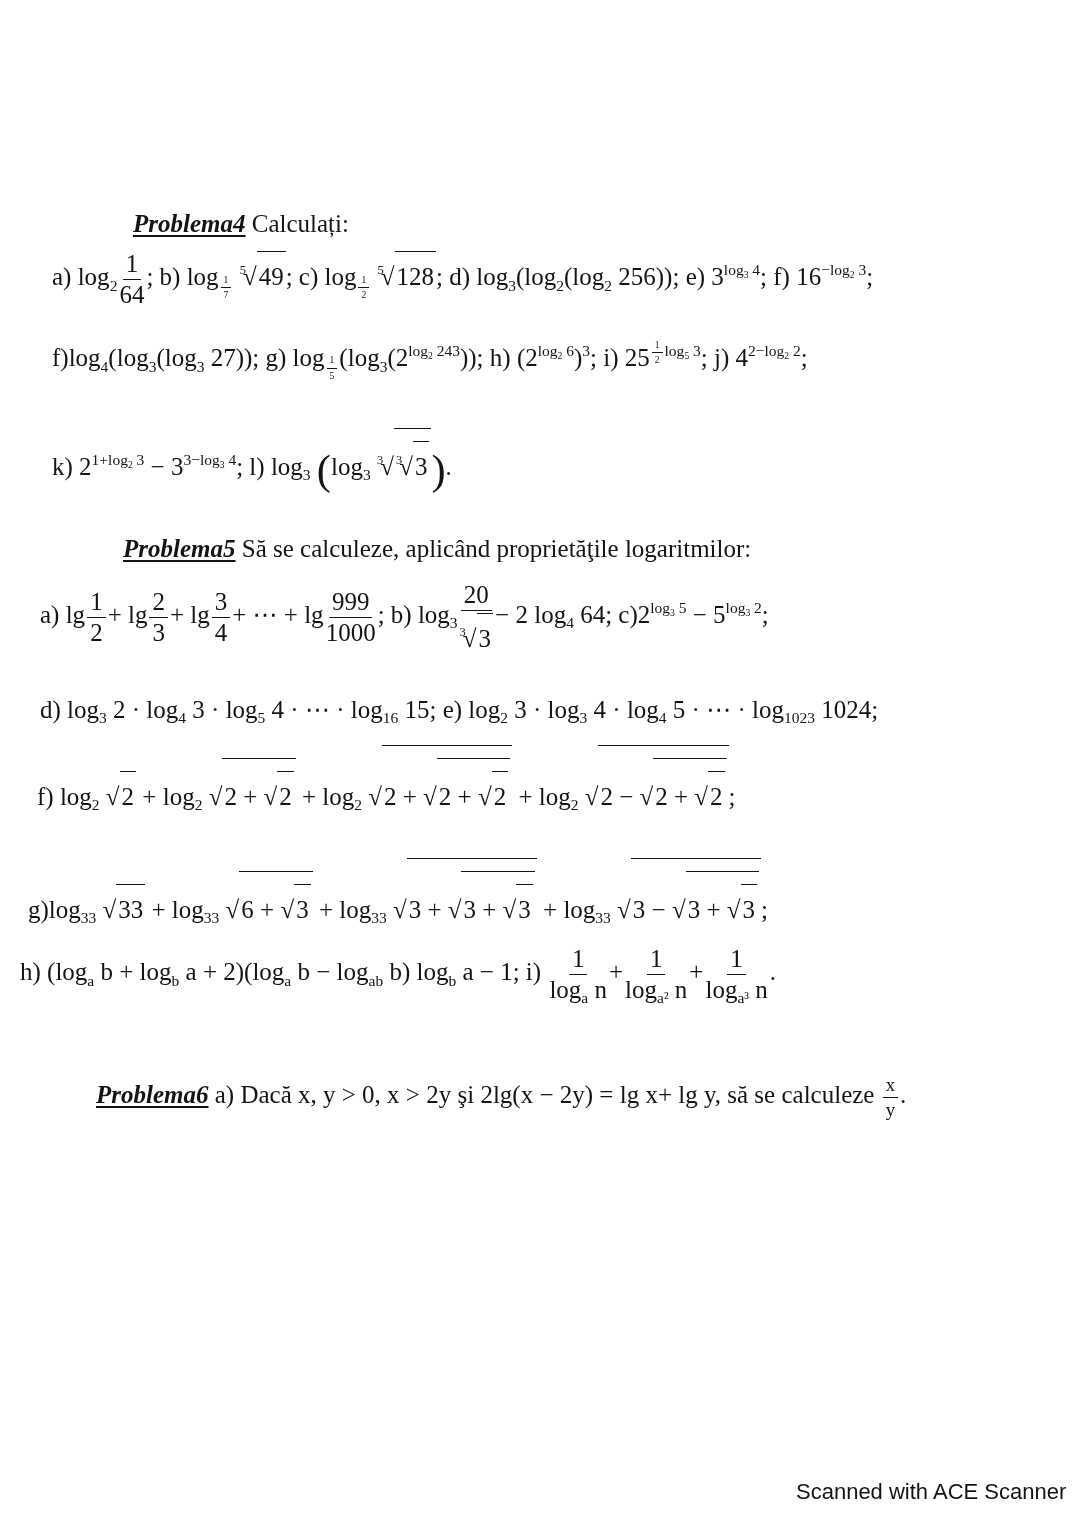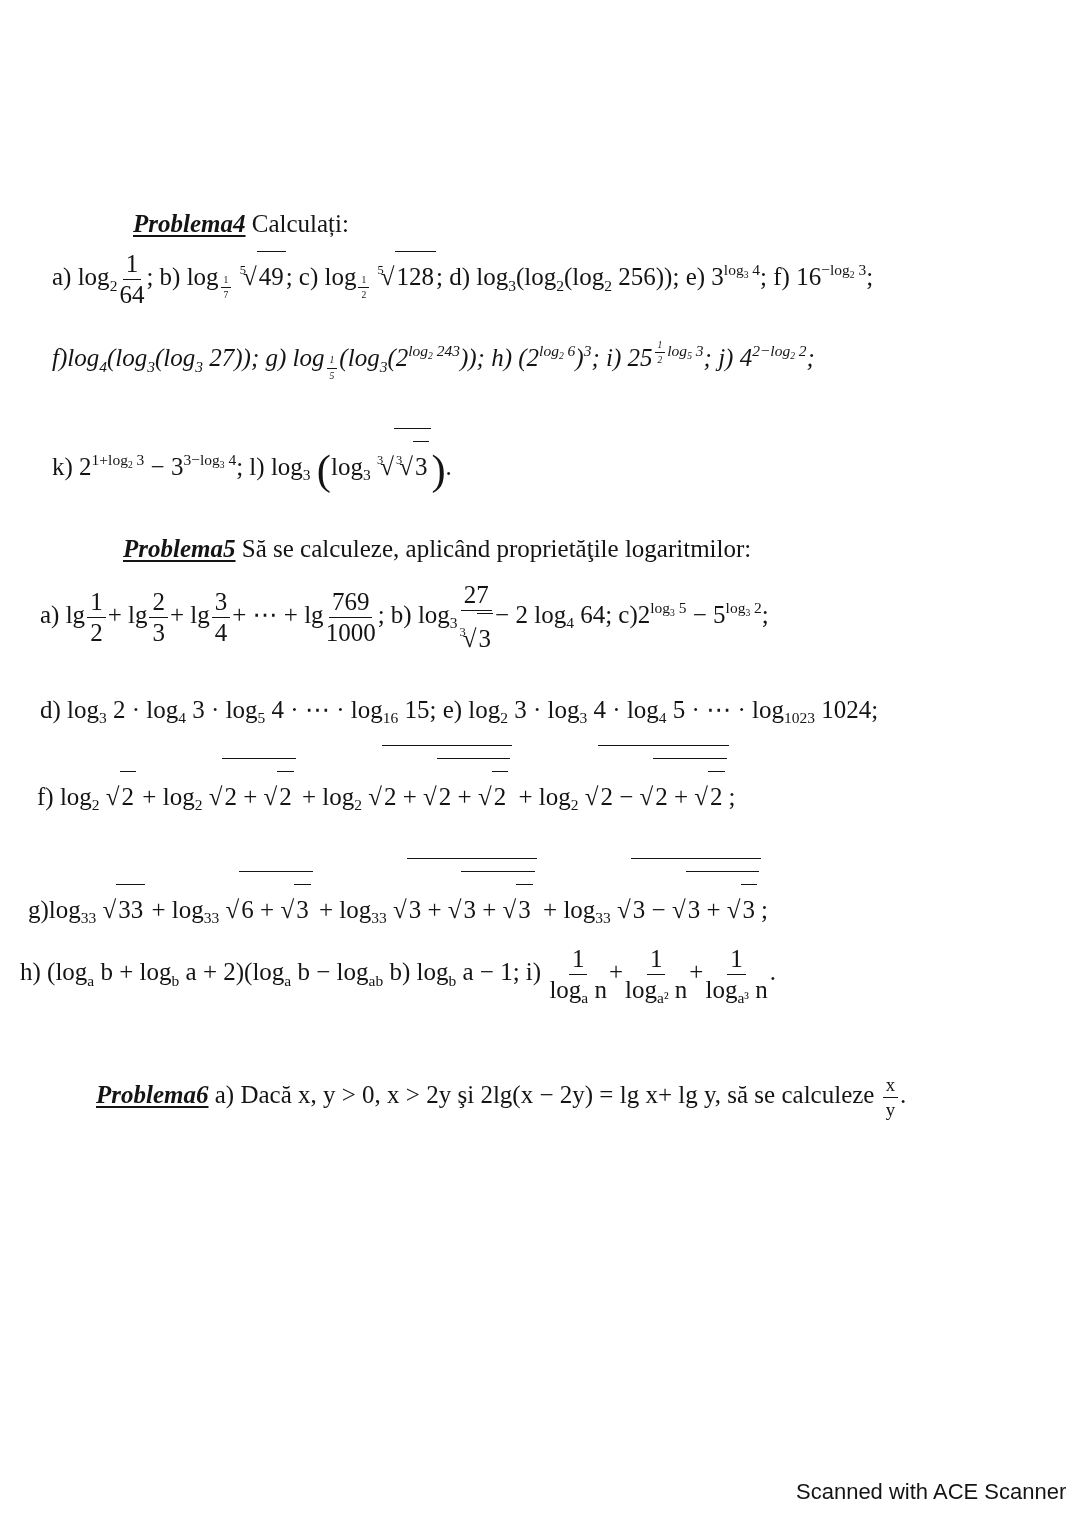--- a/index.html
+++ b/index.html
@@ -48,21 +48,21 @@
       </span></sub>
   <span class="idx">5</span>√<span class="rad">128</span>; 
   <span class="lbl">d)</span>
   log<sub>3</sub>(log<sub>2</sub>(log<sub>2</sub> 256)); 
   <span class="lbl">e)</span>
   3<sup>log<sub>3</sub> 4</sup>; 
   <span class="lbl">f)</span>
   16<sup>−log<sub>2</sub> 3</sup>;
 </div>
 
-<div class="line math" style="left:52px;top:340px;font-style:italic;">
+<div class="line math" style="left:52px;top:340px;">
   <span class="lbl">f)</span>log<sub>4</sub>(log<sub>3</sub>(log<sub>3</sub> 27)); 
   <span class="lbl">g)</span>
   log<sub><span class="frac small">
         <span class="num">1</span>
         <span class="den">5</span>
       </span></sub>(log<sub>3</sub>(2<sup>log<sub>2</sub> 243</sup>)); 
   <span class="lbl">h)</span>
   (2<sup>log<sub>2</sub> 6</sup>)<sup>3</sup>; 
   <span class="lbl">i)</span>
   25<sup><span class="frac small">
@@ -90,26 +90,26 @@
   lg<span class="frac">
       <span class="num">1</span>
       <span class="den">2</span>
     </span>+ lg<span class="frac">
       <span class="num">2</span>
       <span class="den">3</span>
     </span>+ lg<span class="frac">
       <span class="num">3</span>
       <span class="den">4</span>
     </span>+ ⋯ + lg<span class="frac">
-      <span class="num">769</span>
+      <span class="num">999</span>
       <span class="den">1000</span>
     </span>; 
   <span class="lbl">b)</span>
   log<sub>3</sub><span class="frac">
-      <span class="num">27</span>
+      <span class="num">20</span>
       <span class="den"><span class="idx">3</span>√<span class="rad">3</span></span>
     </span>− 2 log<sub>4</sub> 64; 
   <span class="lbl">c)</span>2<sup>log<sub>3</sub> 5</sup> − 5<sup>log<sub>3</sub> 2</sup>;
 </div>
 
 <div class="line math" style="left:40px;top:665px;margin-top:32px;">
   <span class="lbl">d)</span>
   log<sub>3</sub> 2 · log<sub>4</sub> 3 · log<sub>5</sub> 4 · ⋯ · log<sub>16</sub> 15; 
   <span class="lbl">e)</span>
   log<sub>2</sub> 3 · log<sub>3</sub> 4 · log<sub>4</sub> 5 · ⋯ · log<sub>1023</sub> 1024;

